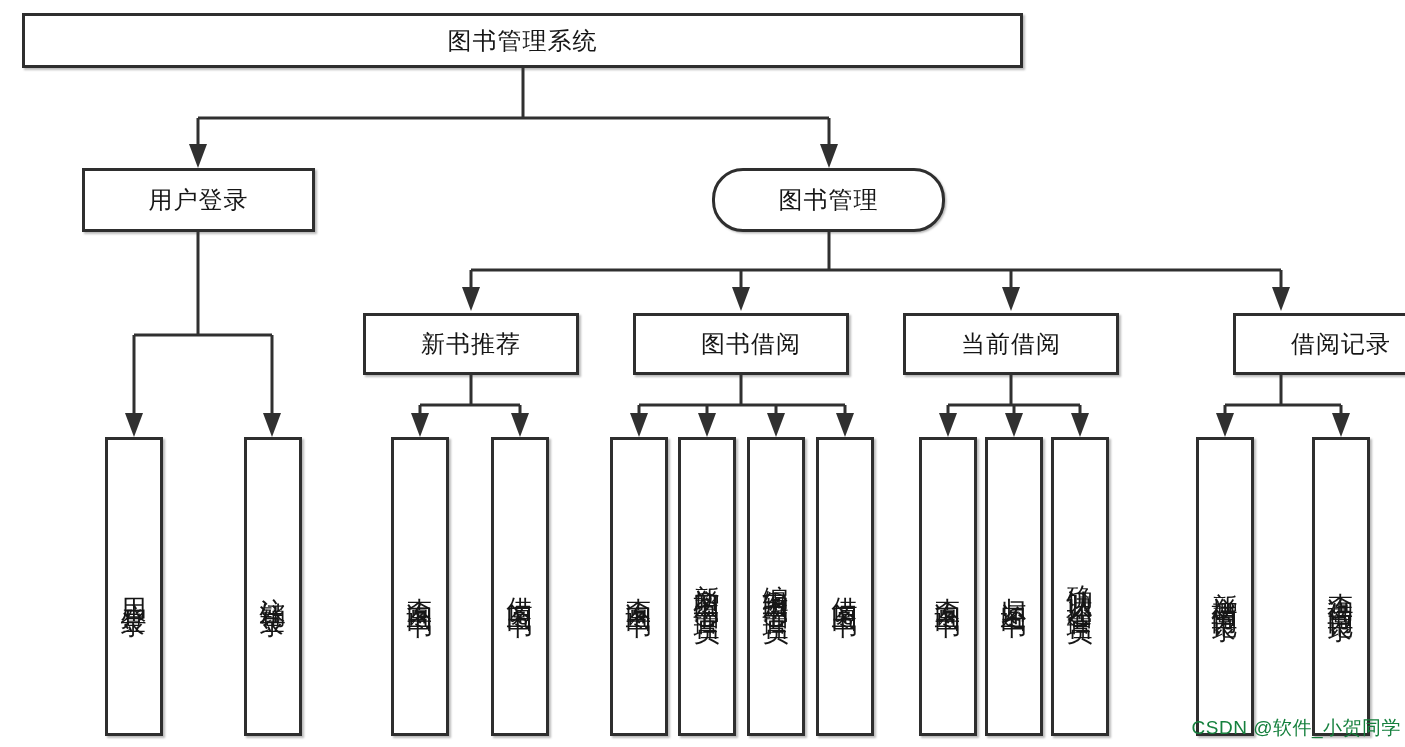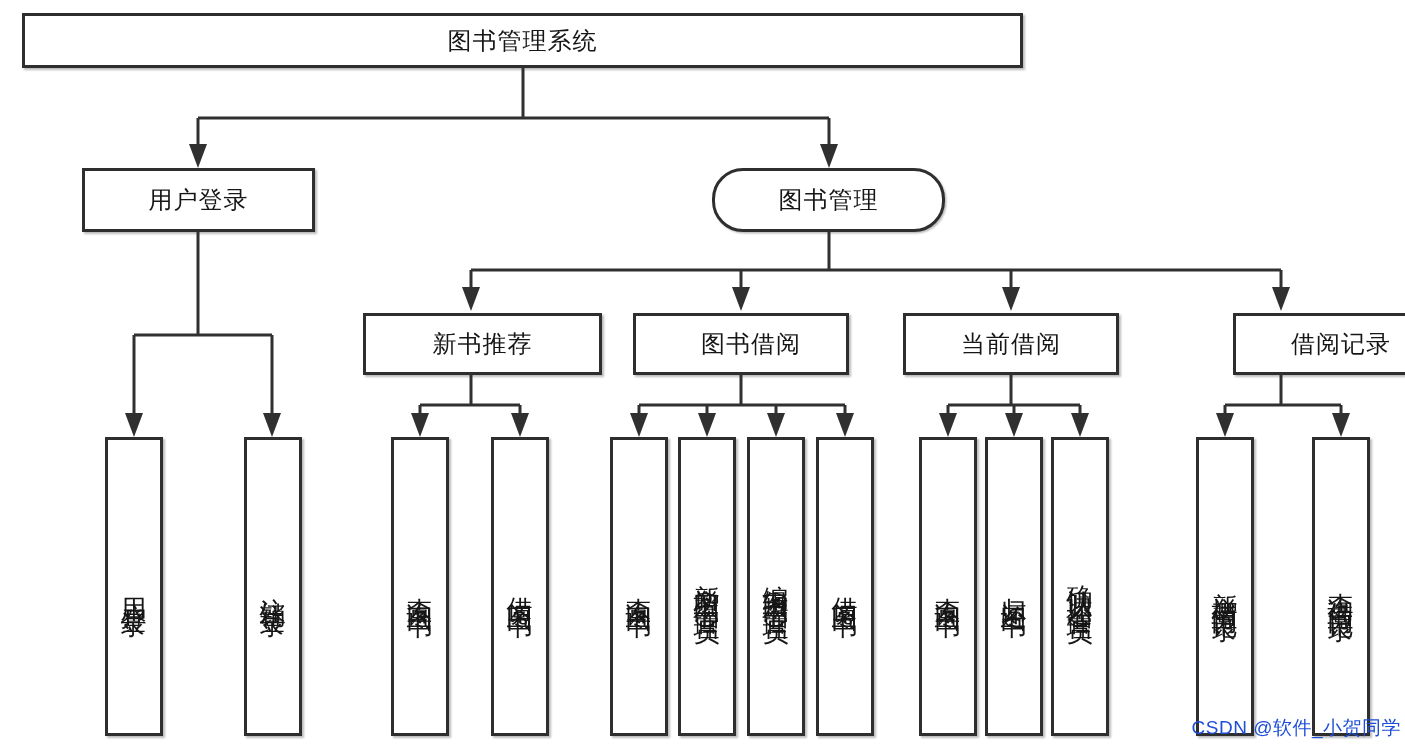--- a/index.html
+++ b/index.html
@@ -47,21 +47,21 @@
     letter-spacing: 5px;
     line-height: 1;
     white-space: nowrap;
   }
   
   .n-root  { left: 22px;  top: 13px;  width: 1001px; height: 55px; }
   
   .n-l2a   { left: 82px;  top: 168px; width: 233px;  height: 64px; }
   .n-l2b   { left: 712px; top: 168px; width: 233px;  height: 64px; border-radius: 31px; }
   
-  .n-l3a   { left: 363px;  top: 313px; width: 239px; height: 62px; text-align: right; }
+  .n-l3a   { left: 363px;  top: 313px; width: 216px; height: 62px; text-align: right; }
   .n-l3b   { left: 633px;  top: 313px; width: 216px; height: 62px; padding-left: 20px; }
   .n-l3c   { left: 903px;  top: 313px; width: 216px; height: 62px; }
   .n-l3d   { left: 1233px; top: 313px; width: 216px; height: 62px; }
   
   .leaf { top: 437px; width: 58px; height: 299px; }
   .n-f1  { left: 105px; }
   .n-f2  { left: 244px; }
   .n-f3  { left: 391px; }
   .n-f4  { left: 491px; }
   .n-f5  { left: 610px; }
@@ -72,21 +72,21 @@
   .n-f10 { left: 985px; }
   .n-f11 { left: 1051px; }
   .n-f12 { left: 1196px; }
   .n-f13 { left: 1312px; }
   .watermark {
     position: absolute;
     right: 4px;
     bottom: 6px;
     z-index: 3;
     font-size: 19px;
-    color: #1d4ed8;
+    color: #15803d;
     letter-spacing: 0.5px;
     white-space: nowrap;
     text-align: center;
   }
 </style>
 </head>
 <body>
 
 <div class="canvas">
 

